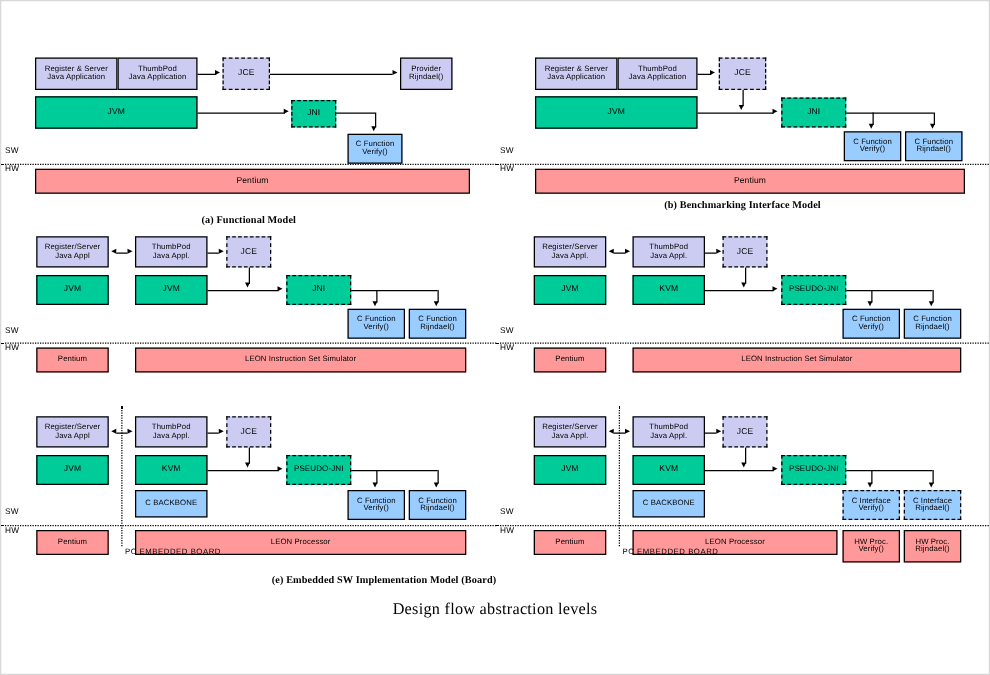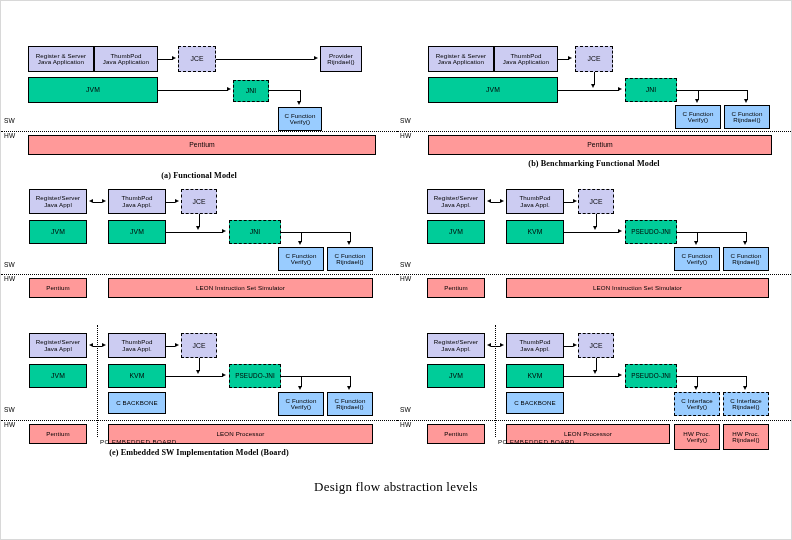--- a/index.html
+++ b/index.html
@@ -136,21 +136,21 @@
     <div class="vline" style="left:301px;top:59px;height:10px;"></div>
     <div class="arr arr-d" style="left:298.4px;top:68px;"></div>
     <div class="vline" style="left:350px;top:59px;height:10px;"></div>
     <div class="arr arr-d" style="left:347.4px;top:68px;"></div>
 
     <div class="swhw" style="left:3px;top:86px;">SW</div>
     <div class="divider" style="left:0px;top:100px;width:394px;"></div>
     <div class="swhw" style="left:3px;top:101px;">HW</div>
 
     <div class="blk solid c-pink t-big" style="left:31px;top:104px;width:344px;height:20px;">Pentium</div>
-    <div class="plabel" style="left:0px;top:128px;width:394px;">(b) Benchmarking Functional Model</div>
+    <div class="plabel" style="left:0px;top:128px;width:394px;">(b) Benchmarking Interface Model</div>
   </div>
 
   <div class="panel" style="left:0px;top:178px;width:396px;height:140px;">
     <div class="blk solid c-purple" style="left:28px;top:10px;width:58px;height:25px;">Register/Server
 Java Appl</div>
     <div class="blk solid c-purple" style="left:107px;top:10px;width:58px;height:25px;">ThumbPod
 Java Appl.</div>
     <div class="blk dashed c-purple t-big" style="left:180px;top:10px;width:36px;height:25px;">JCE</div>
 
     <div class="blk solid c-green t-big" style="left:28px;top:41px;width:58px;height:24px;">JVM</div>
@@ -272,21 +272,21 @@
     <div class="swhw" style="left:3px;top:85px;">SW</div>
     <div class="divider" style="left:0px;top:99px;width:396px;"></div>
     <div class="swhw" style="left:3px;top:100px;">HW</div>
 
     <div class="vdivider" style="left:96px;top:4px;height:112px;"></div>
 
     <div class="blk solid c-pink" style="left:28px;top:103px;width:58px;height:20px;">Pentium</div>
     <div class="blk solid c-pink" style="left:107px;top:103px;width:265px;height:20px;">LEON Processor</div>
 
     <div class="minilabel" style="left:99px;top:117px;">PC   EMBEDDED BOARD</div>
-    <div class="plabel" style="left:0px;top:127px;width:396px;">(e) Embedded SW Implementation Model (Board)</div>
+    <div class="plabel" style="left:0px;top:138px;width:396px;text-align:right;">(e) Embedded SW Implementation Model (Board)</div>
   </div>
 
   <div class="panel" style="left:396px;top:320px;width:394px;height:150px;">
     <div class="blk solid c-purple" style="left:30px;top:12px;width:58px;height:25px;">Register/Server
 Java Appl.</div>
     <div class="blk solid c-purple" style="left:109px;top:12px;width:58px;height:25px;">ThumbPod
 Java Appl.</div>
     <div class="blk dashed c-purple t-big" style="left:181px;top:12px;width:36px;height:25px;">JCE</div>
 
     <div class="blk solid c-green t-big" style="left:30px;top:43px;width:58px;height:24px;">JVM</div>

